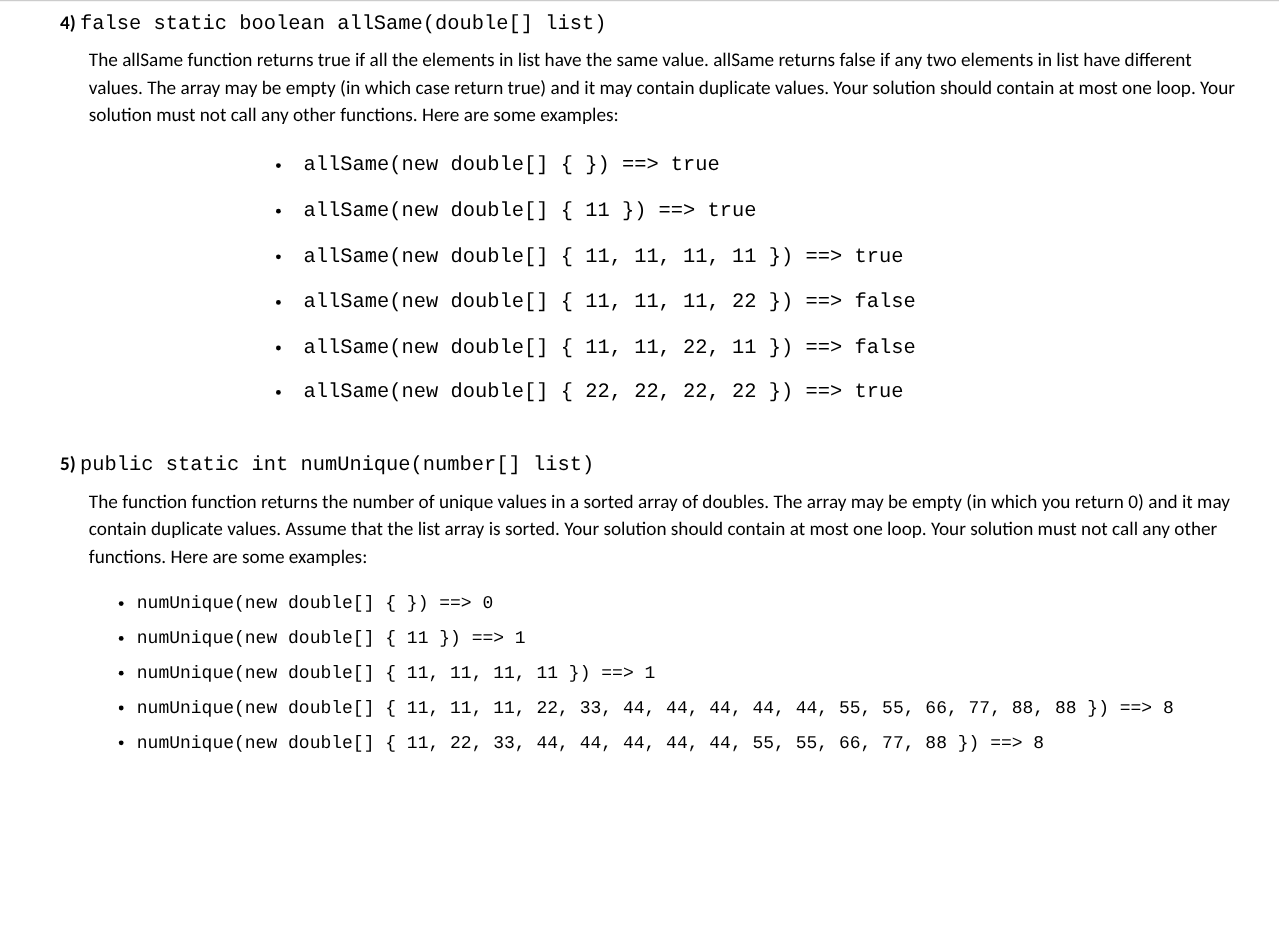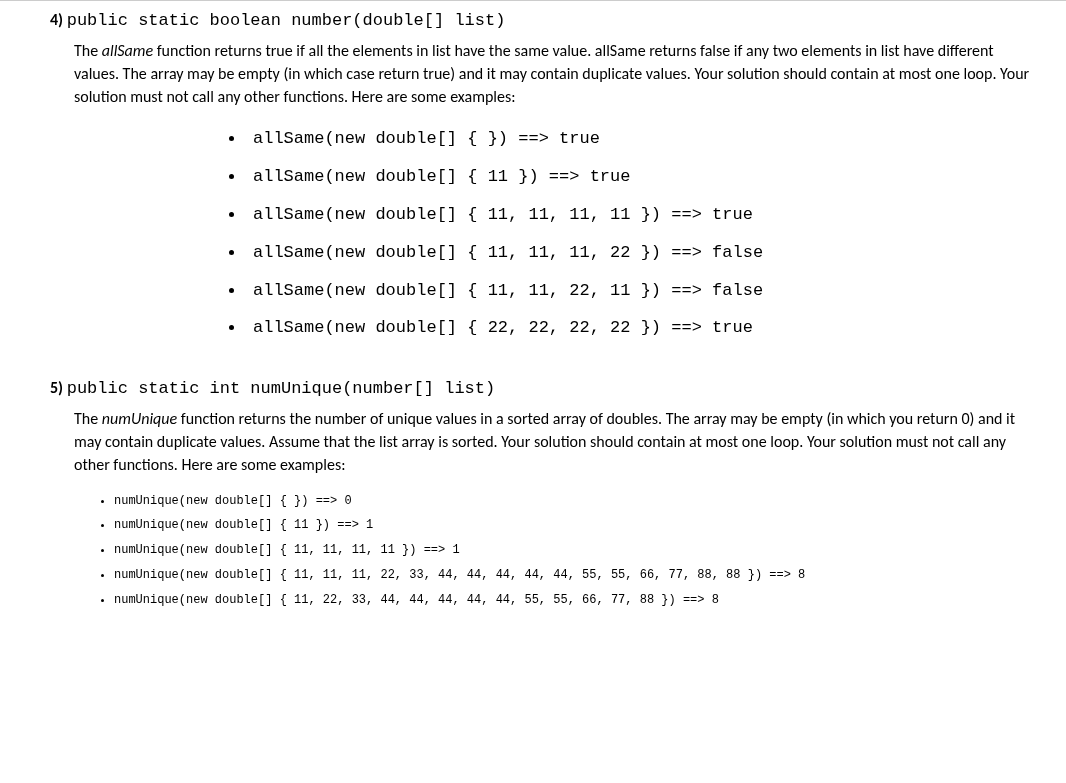--- a/index.html
+++ b/index.html
@@ -24,21 +24,20 @@
     }
     .q-sig {
       font-family: Consolas, 'Courier New', monospace;
       font-size: 17px;
     }
     .description {
       margin: 6px 0 12px 24px;
       line-height: 1.45;
     }
     .italic {
-      font-style: italic;
     }
     ul.examples {
       list-style-type: disc;
       margin: 6px 0 6px 0;
     }
     ul.examples.centered {
       padding-left: 195px;
     }
     ul.examples.left {
       padding-left: 40px;
@@ -47,59 +46,59 @@
     ul.examples li {
       font-family: Liberation Mono, monospace;
       padding: 3px 0 3px 6px;
       white-space: nowrap;
     }
     ul.examples.centered li {
       font-size: 17px;
       padding: 7px 0 7px 8px;
     }
     ul.examples.left li {
-      font-size: 12px;
+      font-size: 15px;
       padding: 4px 0;
     }
     .top-border {
       border-top: 1px solid #ccc;
       margin: -10px -30px 8px -50px;
       height: 0;
     }
   </style>
 </head>
 <body>
 
 <div class="top-border"></div>
 
 <div class="question">
   <div class="q-header">
     <span class="q-num">4)</span>
-    <span class="q-sig">public static boolean number(double[] list)</span>
+    <span class="q-sig">false static boolean allSame(double[] list)</span>
   </div>
   <div class="description">
     <span>The </span><span class="italic">allSame</span><span> function returns true if all the elements in list have the same value. allSame returns false if any two elements in list have different values. The array may be empty (in which case return true) and it may contain duplicate values. Your solution should contain at most one loop. Your solution must not call any other functions. Here are some examples:</span>
   </div>
   <ul class="examples centered">
     <li>allSame(new double[] { }) ==&gt; true</li>
     <li>allSame(new double[] { 11 }) ==&gt; true</li>
     <li>allSame(new double[] { 11, 11, 11, 11 }) ==&gt; true</li>
     <li>allSame(new double[] { 11, 11, 11, 22 }) ==&gt; false</li>
     <li>allSame(new double[] { 11, 11, 22, 11 }) ==&gt; false</li>
     <li>allSame(new double[] { 22, 22, 22, 22 }) ==&gt; true</li>
   </ul>
 </div>
 
 <div class="question">
   <div class="q-header">
     <span class="q-num">5)</span>
     <span class="q-sig">public static int numUnique(number[] list)</span>
   </div>
   <div class="description">
-    <span>The </span><span class="italic">numUnique</span><span> function returns the number of unique values in a sorted array of doubles. The array may be empty (in which you return 0) and it may contain duplicate values. Assume that the list array is sorted. Your solution should contain at most one loop. Your solution must not call any other functions. Here are some examples:</span>
+    <span>The </span><span class="italic">function</span><span> function returns the number of unique values in a sorted array of doubles. The array may be empty (in which you return 0) and it may contain duplicate values. Assume that the list array is sorted. Your solution should contain at most one loop. Your solution must not call any other functions. Here are some examples:</span>
   </div>
   <ul class="examples left">
     <li>numUnique(new double[] { }) ==&gt; 0</li>
     <li>numUnique(new double[] { 11 }) ==&gt; 1</li>
     <li>numUnique(new double[] { 11, 11, 11, 11 }) ==&gt; 1</li>
     <li>numUnique(new double[] { 11, 11, 11, 22, 33, 44, 44, 44, 44, 44, 55, 55, 66, 77, 88, 88 }) ==&gt; 8</li>
     <li>numUnique(new double[] { 11, 22, 33, 44, 44, 44, 44, 44, 55, 55, 66, 77, 88 }) ==&gt; 8</li>
   </ul>
 </div>
 

